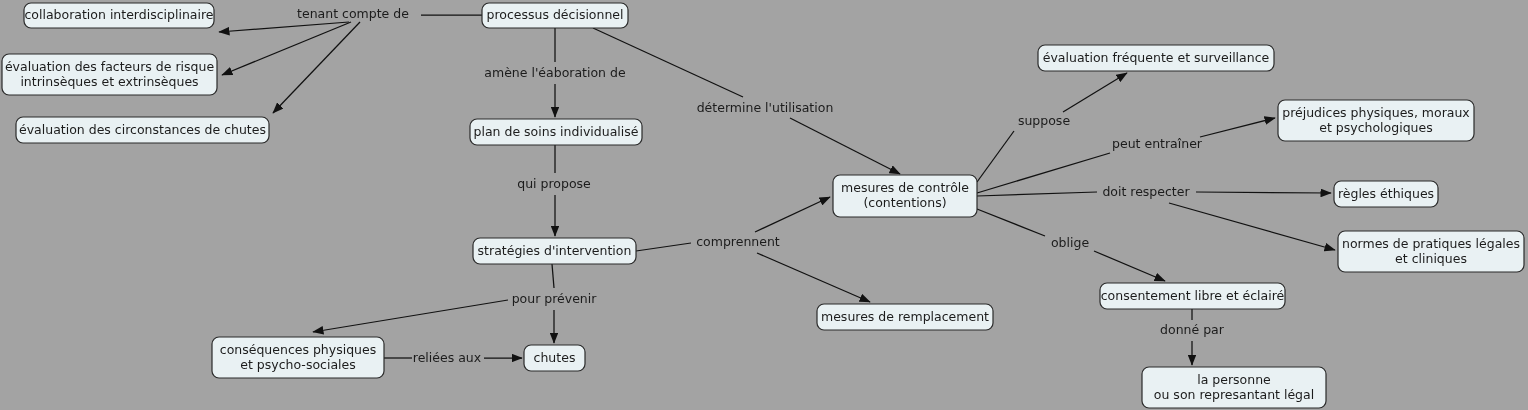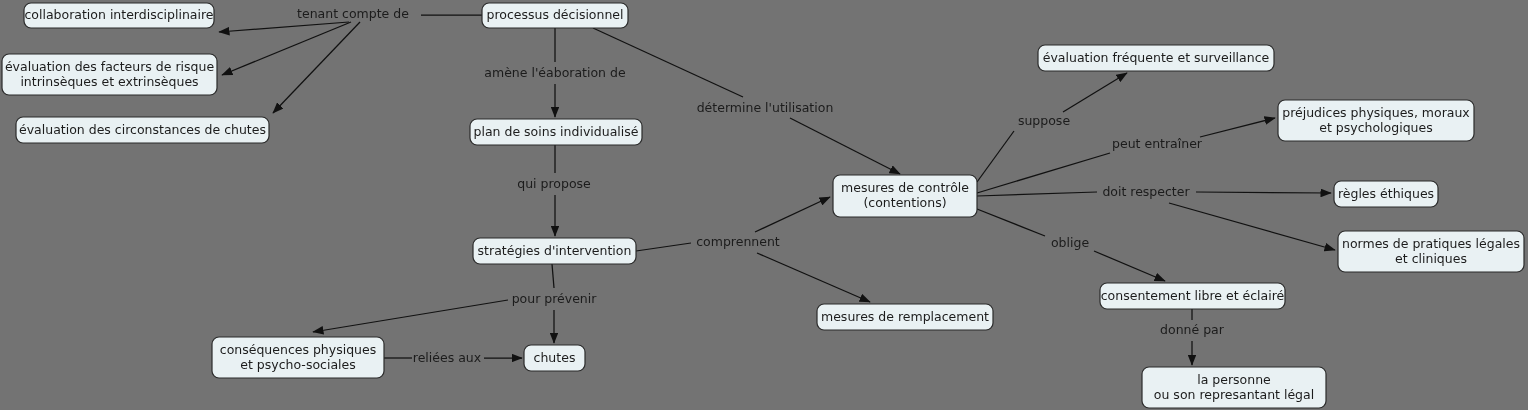--- a/index.html
+++ b/index.html
@@ -4,21 +4,21 @@
 <style>
   html, body {
     margin: 0;
     padding: 0;
     background: #ffffff;
   }
   #canvas-wrap {
     position: relative;
     width: 1528px;
     height: 410px;
-    background: #737373;
+    background: #a3a3a3;
     overflow: hidden;
     font-family: "DejaVu Sans", sans-serif;
     text-align: center;
   }
   svg#map {
     position: absolute;
     left: 0;
     top: 0;
     width: 1528px;
     height: 410px;

